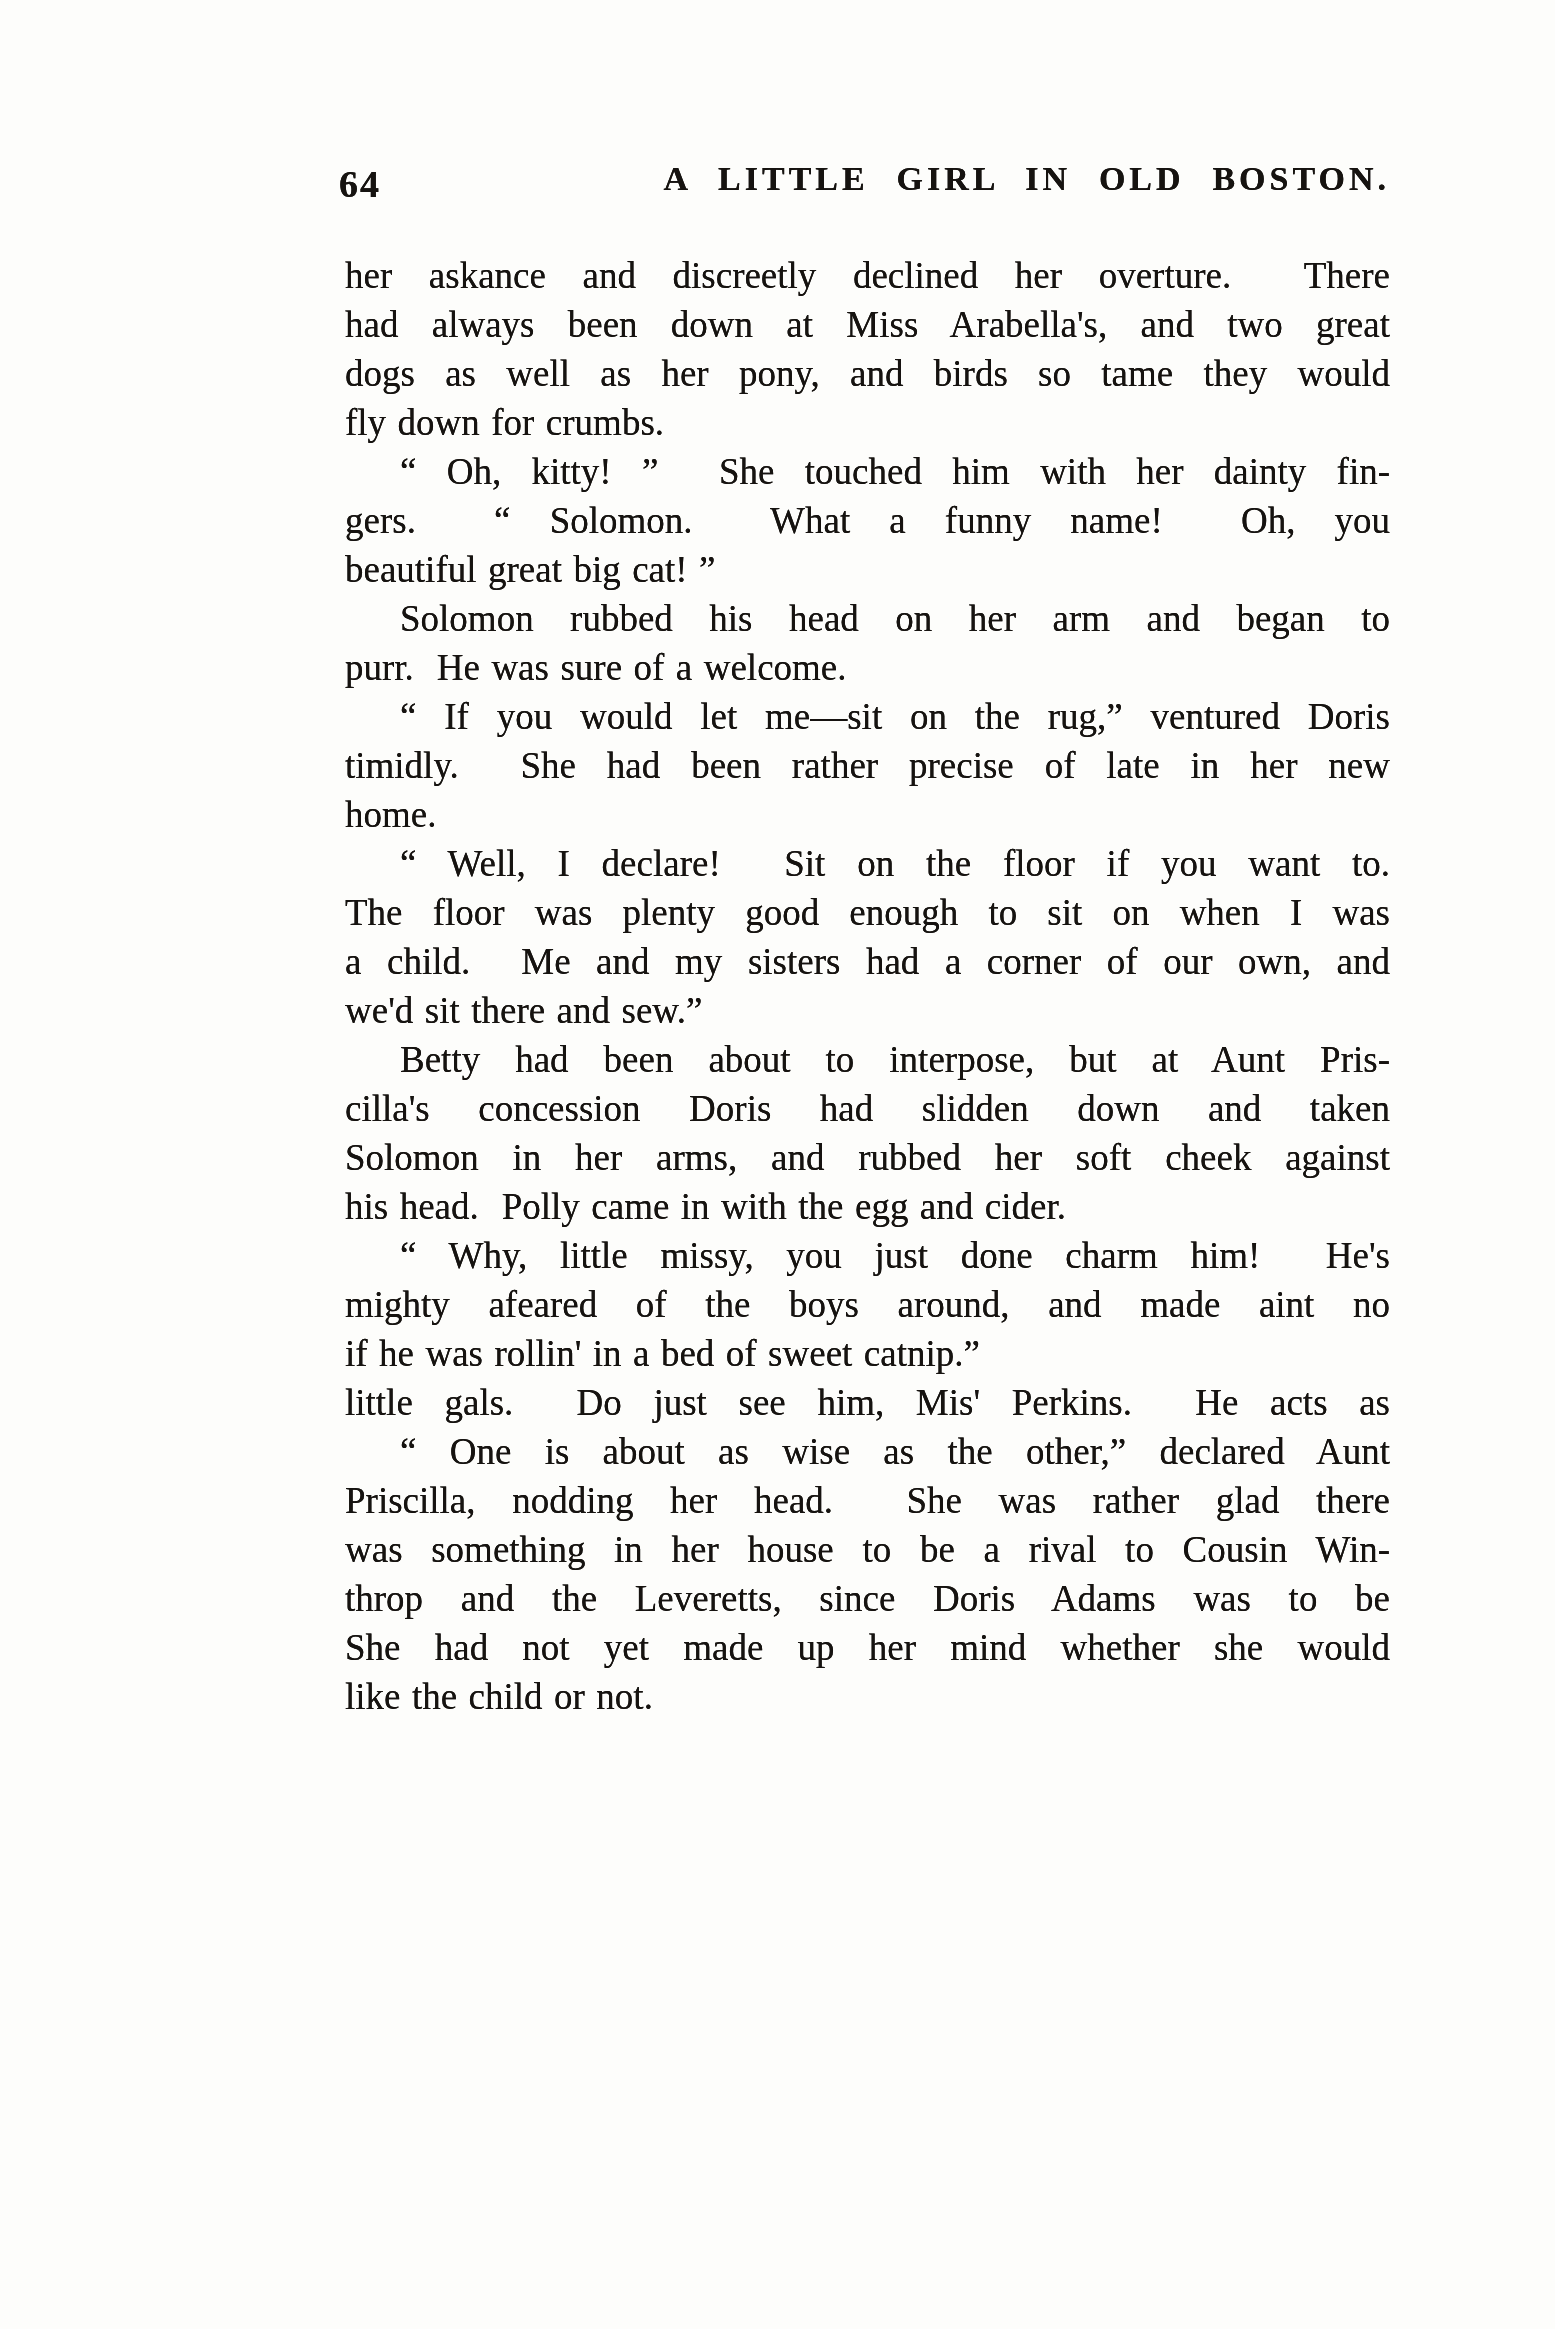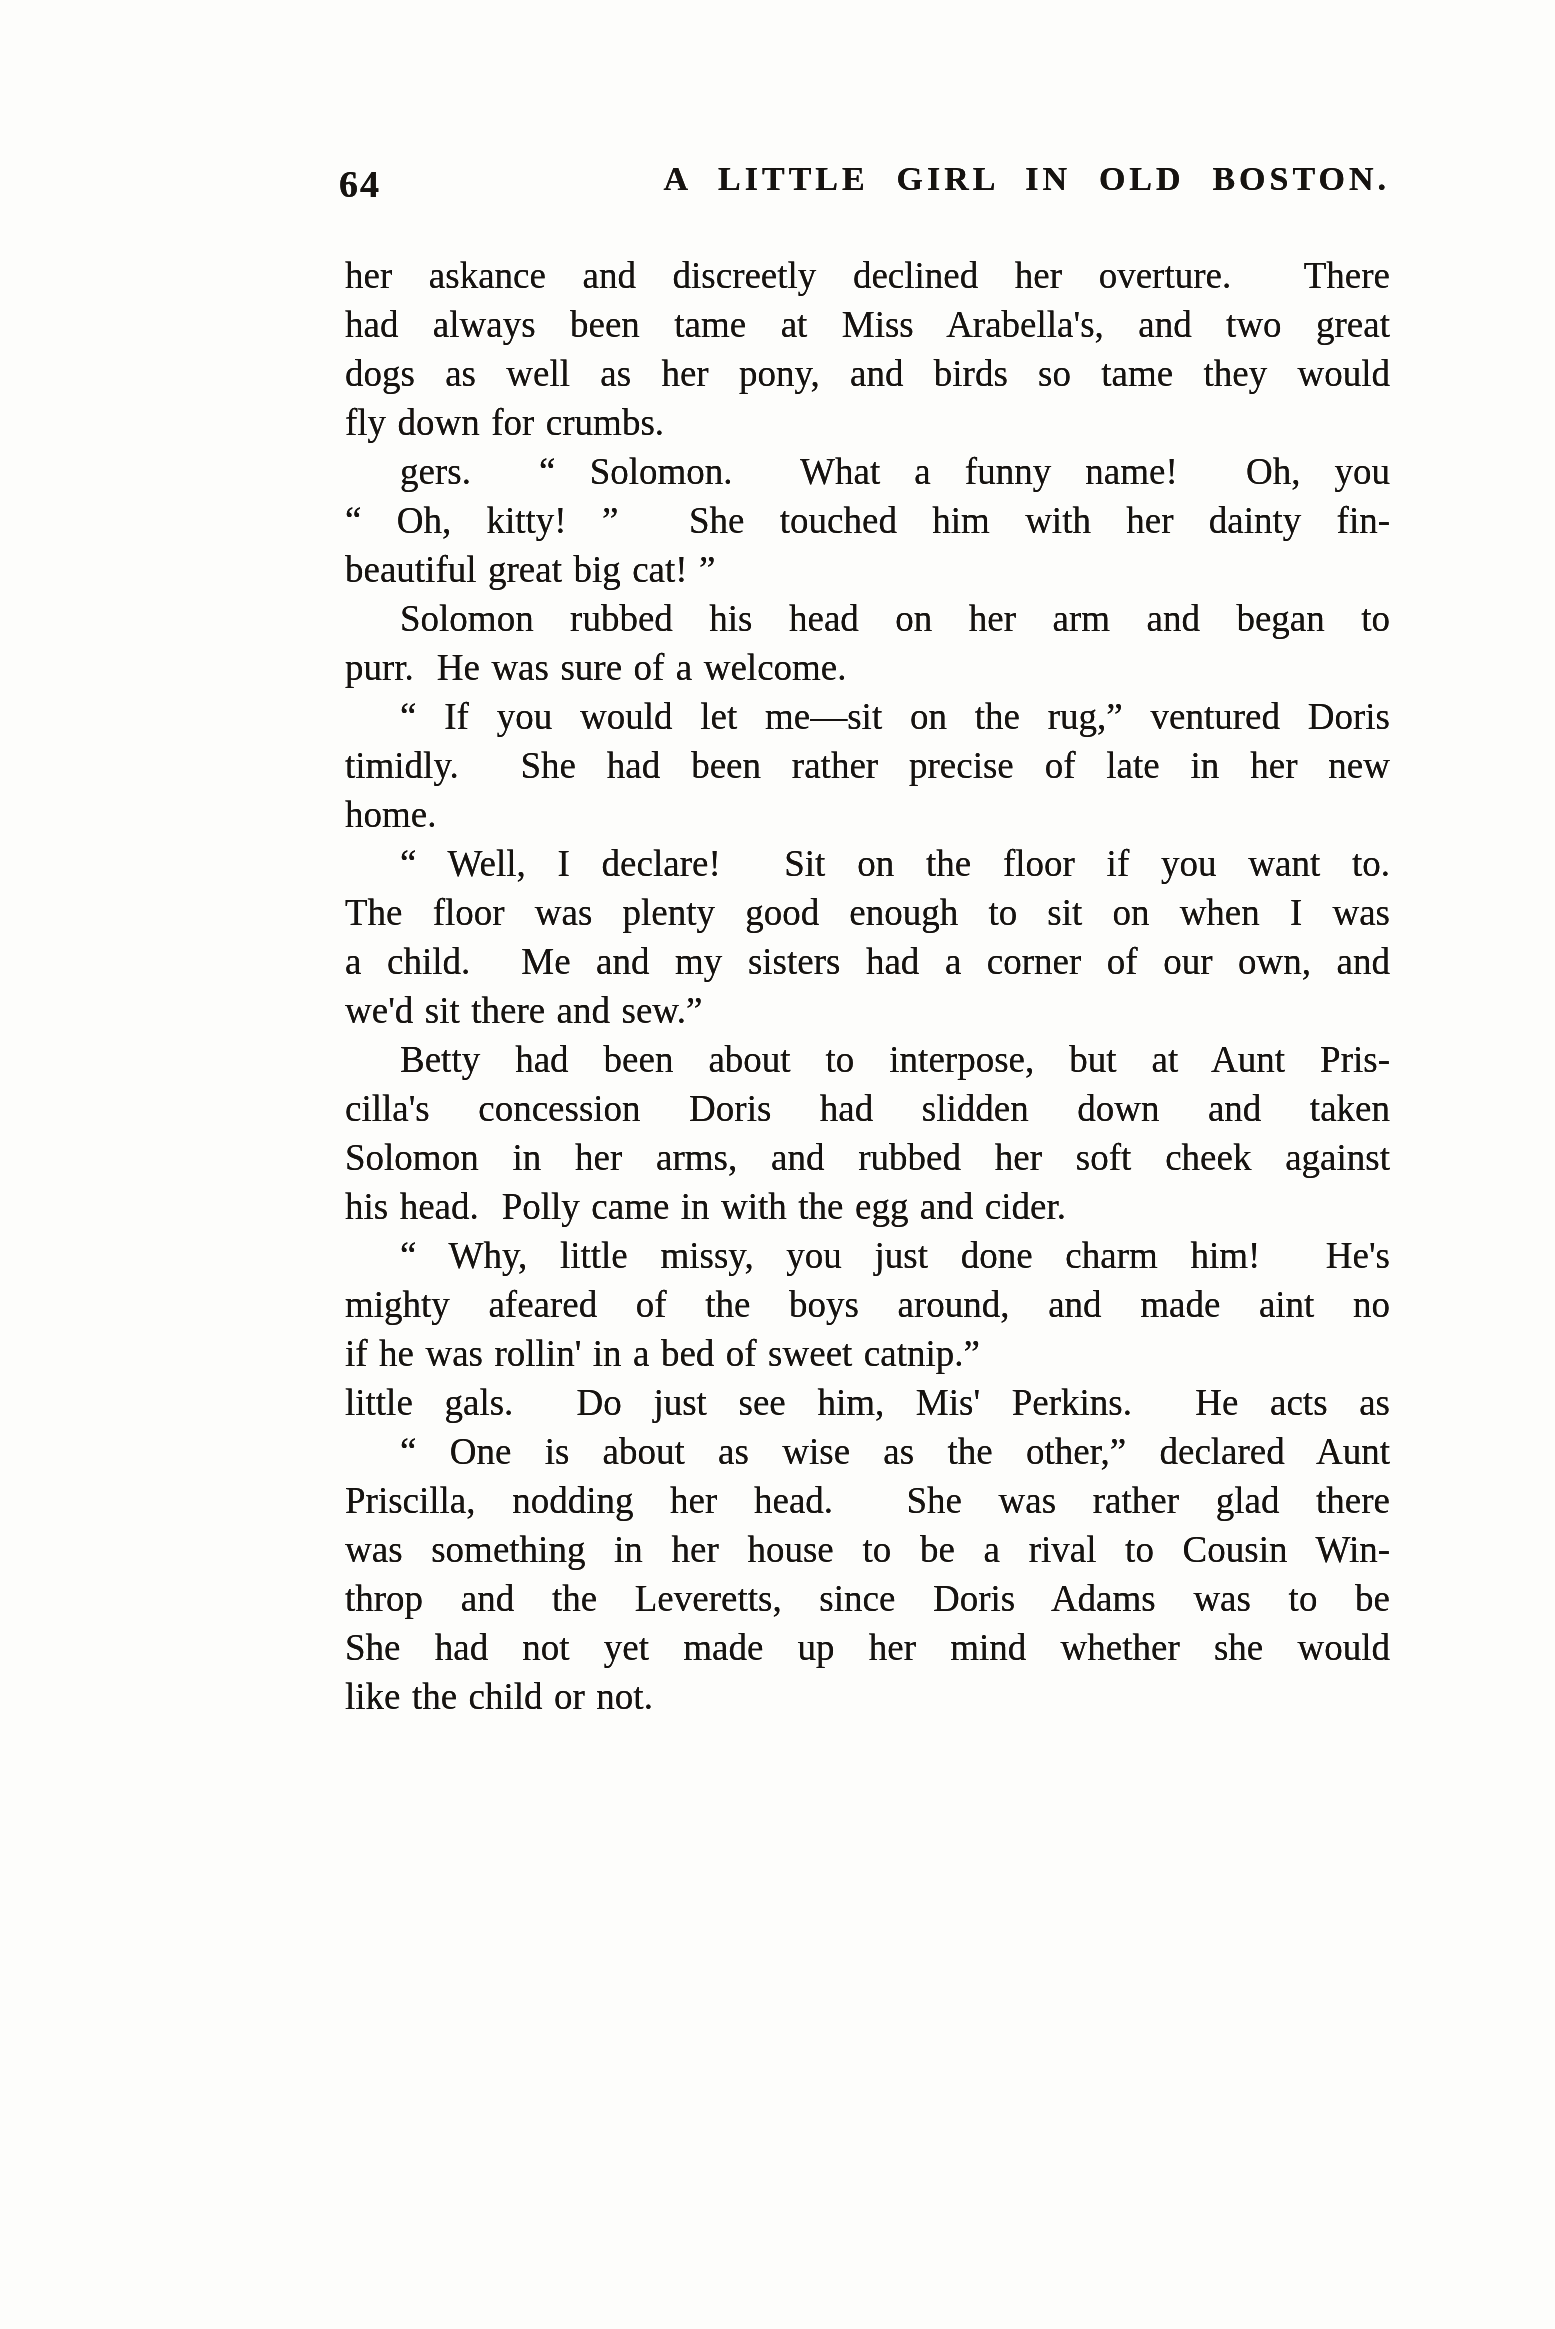--- a/index.html
+++ b/index.html
@@ -74,27 +74,27 @@
 <body>
 
 <div class="sheet">
   <header class="running-head">
     <span class="folio">64</span>
     <span class="head-title">A LITTLE GIRL IN OLD BOSTON.</span>
   </header>
   <main class="text-block" id="text-block">
       <div class="para">
         <div class="line">her askance and discreetly declined her overture.  There</div>
-        <div class="line">had always been tame at Miss Arabella's, and two great</div>
+        <div class="line">had always been down at Miss Arabella's, and two great</div>
         <div class="line">dogs as well as her pony, and birds so tame they would</div>
         <div class="line last-line">fly down for crumbs.</div>
       </div>
       <div class="para indent">
+        <div class="line">“ Oh, kitty! ”  She touched him with her dainty fin-</div>
         <div class="line">gers.  “ Solomon.  What a funny name!  Oh, you</div>
-        <div class="line">“ Oh, kitty! ”  She touched him with her dainty fin-</div>
         <div class="line last-line">beautiful great big cat! ”</div>
       </div>
       <div class="para indent">
         <div class="line">Solomon rubbed his head on her arm and began to</div>
         <div class="line last-line">purr.  He was sure of a welcome.</div>
       </div>
       <div class="para indent">
         <div class="line">“ If you would let me—sit on the rug,” ventured Doris</div>
         <div class="line">timidly.  She had been rather precise of late in her new</div>
         <div class="line last-line">home.</div>

